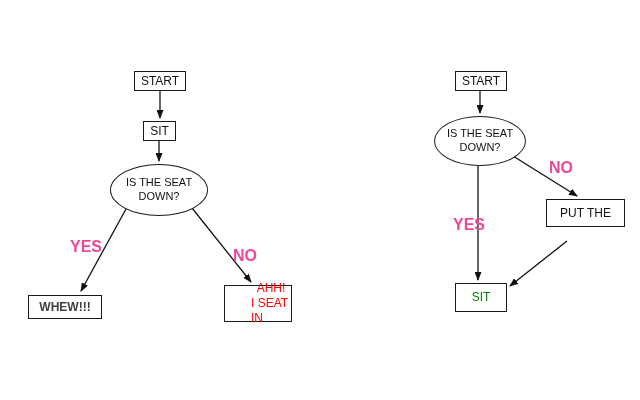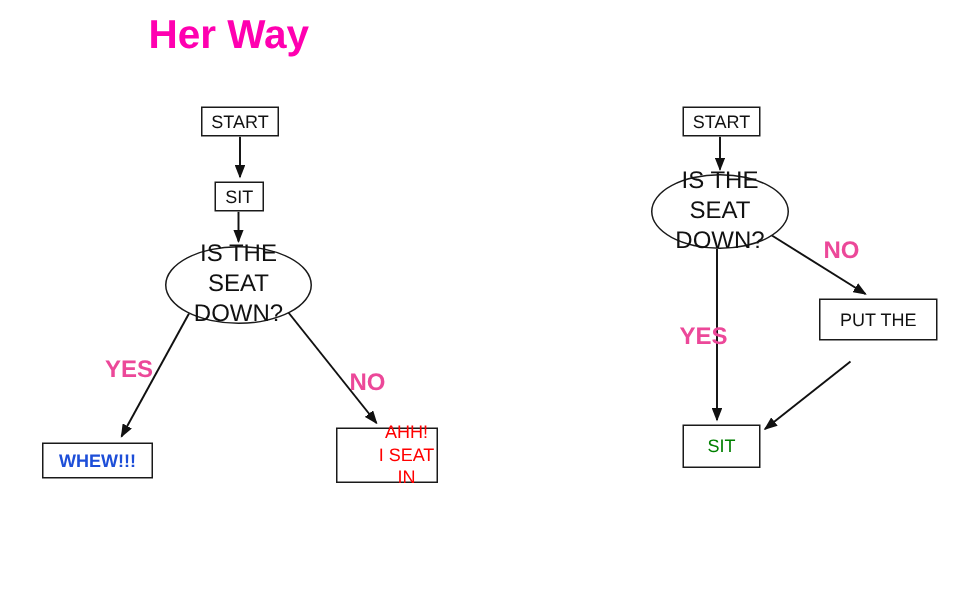--- a/index.html
+++ b/index.html
@@ -33,37 +33,36 @@
   .his-title { left: 429px; top: 8px;  color: #0909ff; }
 
   .node {
     position: absolute;
     background: #ffffff;
     border: 1px solid #1a1a1a;
     display: flex;
     flex-direction: column;
     align-items: center;
     justify-content: center;
-    text-align: center;
     font-size: 12px;
     line-height: 1.25;
     color: #111;
   }
   .ellipse {
     border-radius: 50%;
-    font-size: 16px;
+    font-size: 11px;
   }
   .branch-label {
     position: absolute;
     font-size: 16px;
     font-weight: bold;
     color: #ec4899;
     white-space: nowrap;
   }
-  .text-success { color: #1d4ed8; font-weight: bold; }
+  .text-success { color: #404040; font-weight: bold; }
   .text-success-plain { color: #008000; }
   .text-fail { color: #ff0000; }
 
   
   .her-start   { left: 134px; top: 71px;  width: 52px; height: 20px; }
   .her-sit     { left: 143px; top: 121px; width: 33px; height: 20px; }
   .her-ellipse { left: 110px; top: 164px; width: 98px; height: 52px; }
   .her-yes     { left: 70px;  top: 238px; }
   .her-no      { left: 233px; top: 247px; }
   .her-whew    { left: 28px;  top: 295px; width: 74px; height: 24px; }
@@ -93,21 +92,20 @@
     <line x1="159" y1="141" x2="159" y2="161" stroke="#111" stroke-width="1.3" marker-end="url(#arrowhead)"></line>
     <line x1="126" y1="209" x2="81" y2="291" stroke="#111" stroke-width="1.3" marker-end="url(#arrowhead)"></line>
     <line x1="192" y1="208" x2="251" y2="282" stroke="#111" stroke-width="1.3" marker-end="url(#arrowhead)"></line>
 
     <line x1="480" y1="91" x2="480" y2="113" stroke="#111" stroke-width="1.3" marker-end="url(#arrowhead)"></line>
     <line x1="478" y1="166" x2="478" y2="280" stroke="#111" stroke-width="1.3" marker-end="url(#arrowhead)"></line>
     <line x1="513" y1="156" x2="577" y2="196" stroke="#111" stroke-width="1.3" marker-end="url(#arrowhead)"></line>
     <line x1="567" y1="241" x2="510" y2="286" stroke="#111" stroke-width="1.3" marker-end="url(#arrowhead)"></line>
   </svg>
 
-  <div class="title her-title">Her Way</div>
 
   <div class="node her-start">
     <span>START</span>
   </div>
 
   <div class="node her-sit">
     <span>SIT</span>
   </div>
 
   <div class="node ellipse her-ellipse">

